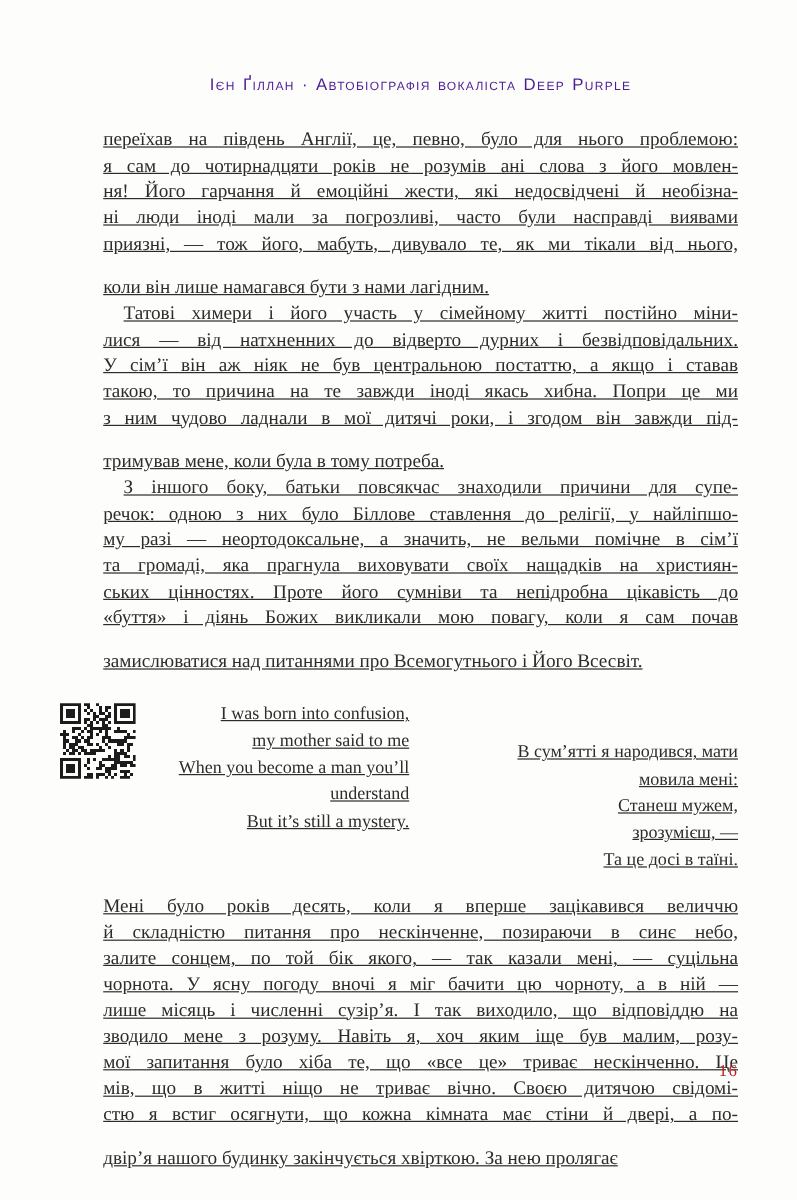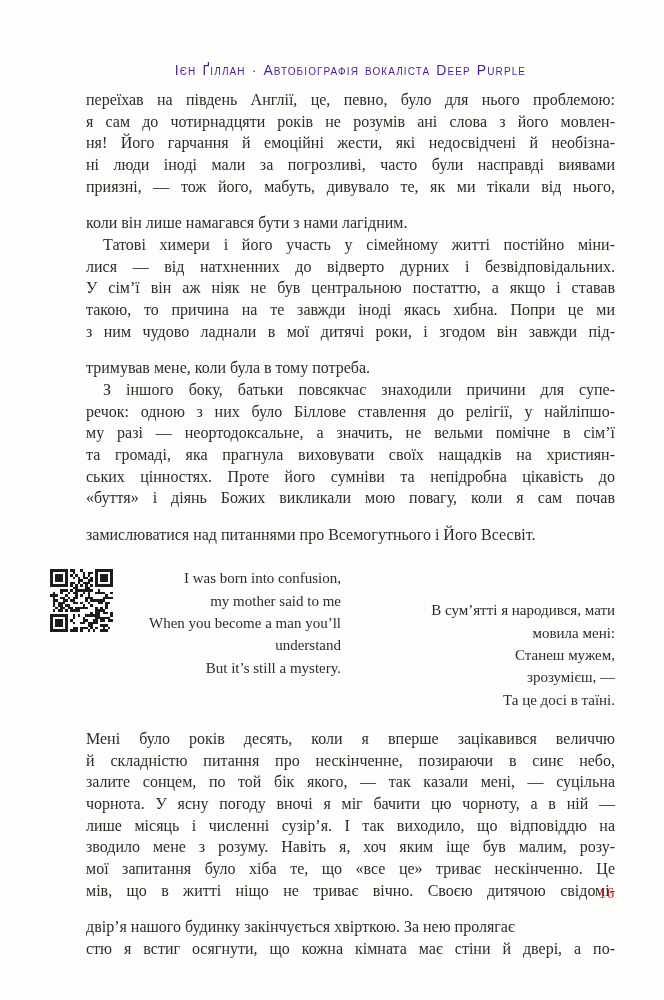--- a/index.html
+++ b/index.html
@@ -20,21 +20,21 @@
     text-align: center;
     font-family: "Liberation Sans", "DejaVu Sans", sans-serif;
     font-variant: small-caps;
     letter-spacing: 1.1px;
     word-spacing: 1px;
     font-size: 14px;
     color: #4c1d95;
   }
   main {
     position: absolute;
-    left: 86px; top: 89px; width: 529px;
+    left: 86px; top: 106px; width: 529px; text-decoration: underline;
   }
   .para {
     font-size: 16px;
     line-height: 21.65px;
   }
   .line { text-align: justify; text-align-last: justify; }
   .line.last { text-align-last: left; margin-top: 15px; }
   .line.ind { padding-left: 17px; }
   .verse {
     display: flex;
@@ -414,20 +414,20 @@
     <section id="paras-after">
         <div class="para">
           <div class="line">Мені було років десять, коли я вперше зацікавився величчю</div>
           <div class="line">й складністю питання про нескінченне, позираючи в синє небо,</div>
           <div class="line">залите сонцем, по той бік якого, — так казали мені, — суцільна</div>
           <div class="line">чорнота. У ясну погоду вночі я міг бачити цю чорноту, а в ній —</div>
           <div class="line">лише місяць і численні сузір’я. І так виходило, що відповіддю на</div>
           <div class="line">зводило мене з розуму. Навіть я, хоч яким іще був малим, розу-</div>
           <div class="line">мої запитання було хіба те, що «все це» триває нескінченно. Це</div>
           <div class="line">мів, що в житті ніщо не триває вічно. Своєю дитячою свідомі-</div>
+          <div class="line">стю я встиг осягнути, що кожна кімната має стіни й двері, а по-</div>
           <div class="line last">двір’я нашого будинку закінчується хвірткою. За нею пролягає</div>
-          <div class="line">стю я встиг осягнути, що кожна кімната має стіни й двері, а по-</div>
         </div>
       </section>
   </main>
 
   <div class="page-number">16</div>
 </div>
 
 </body></html>

